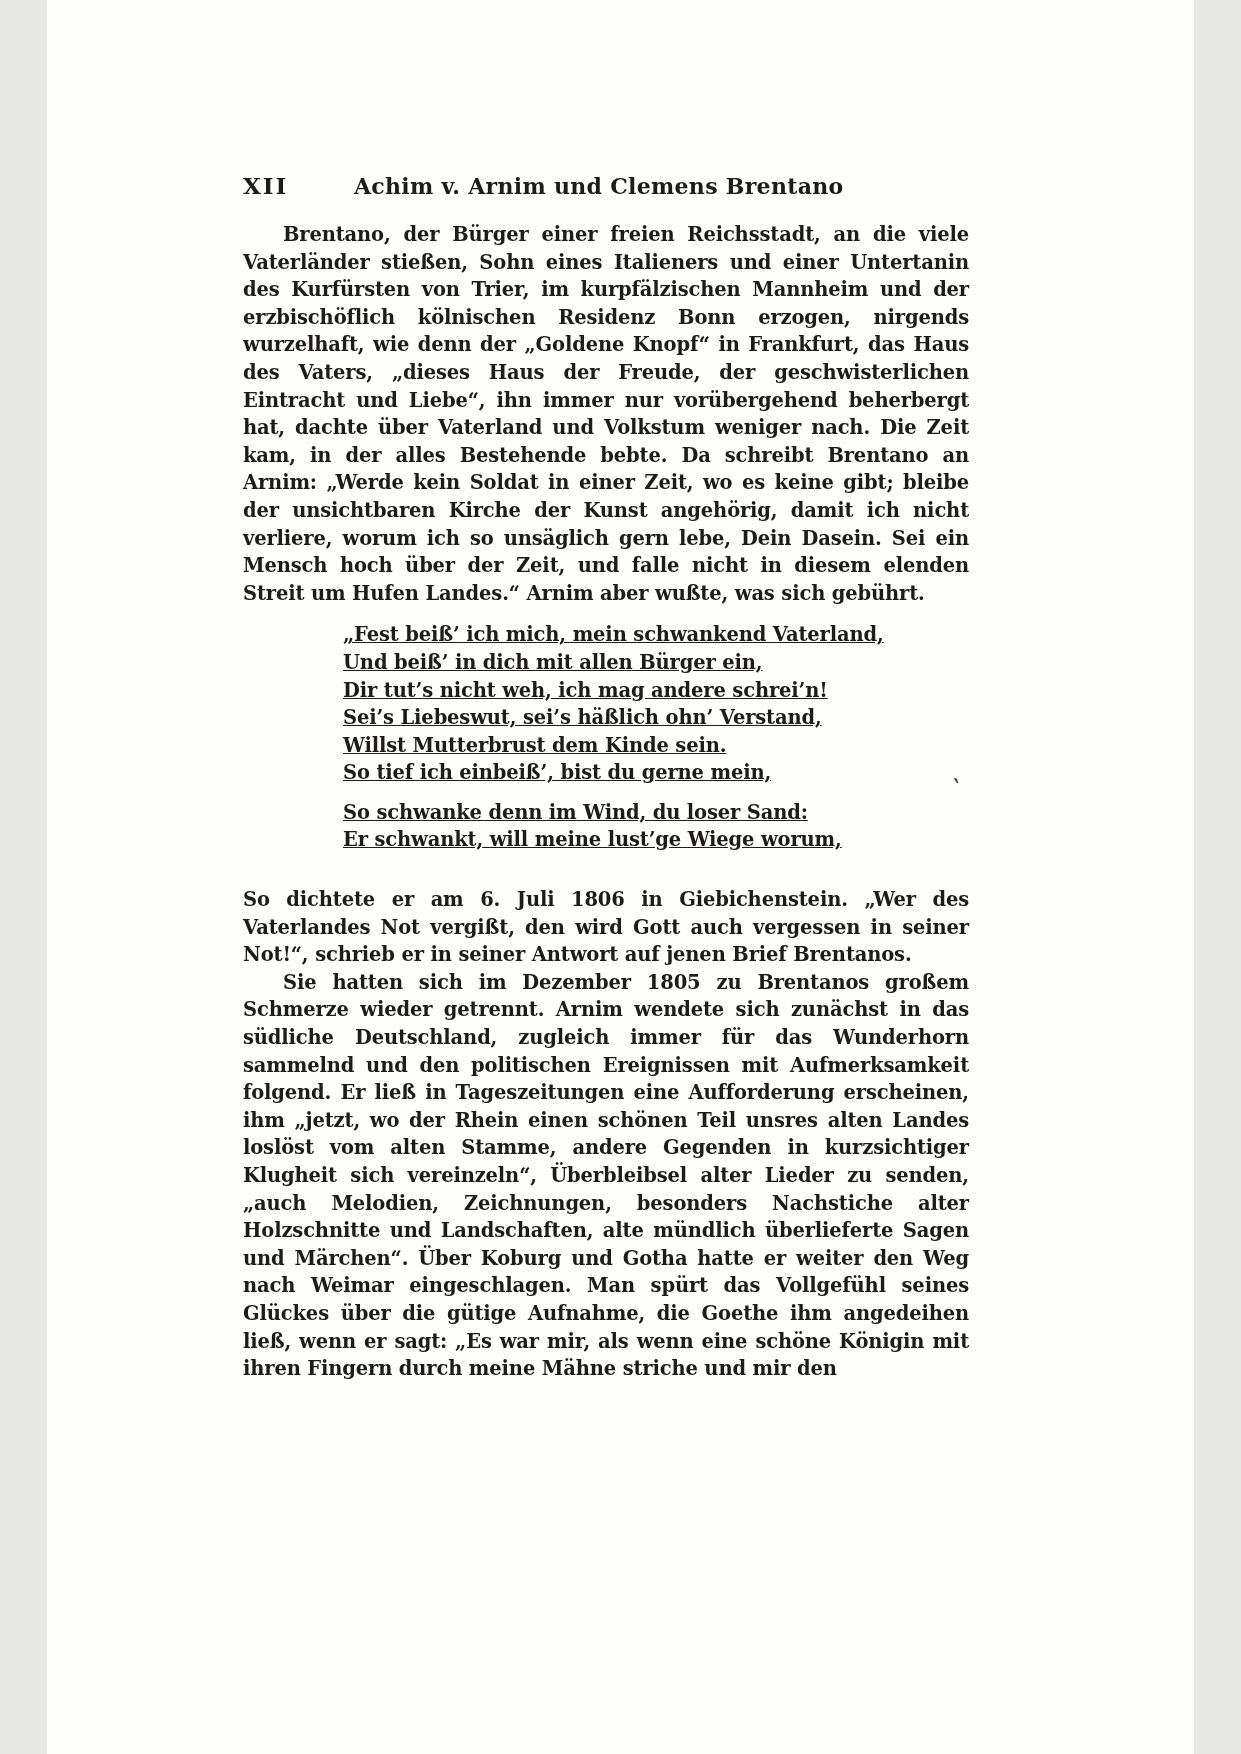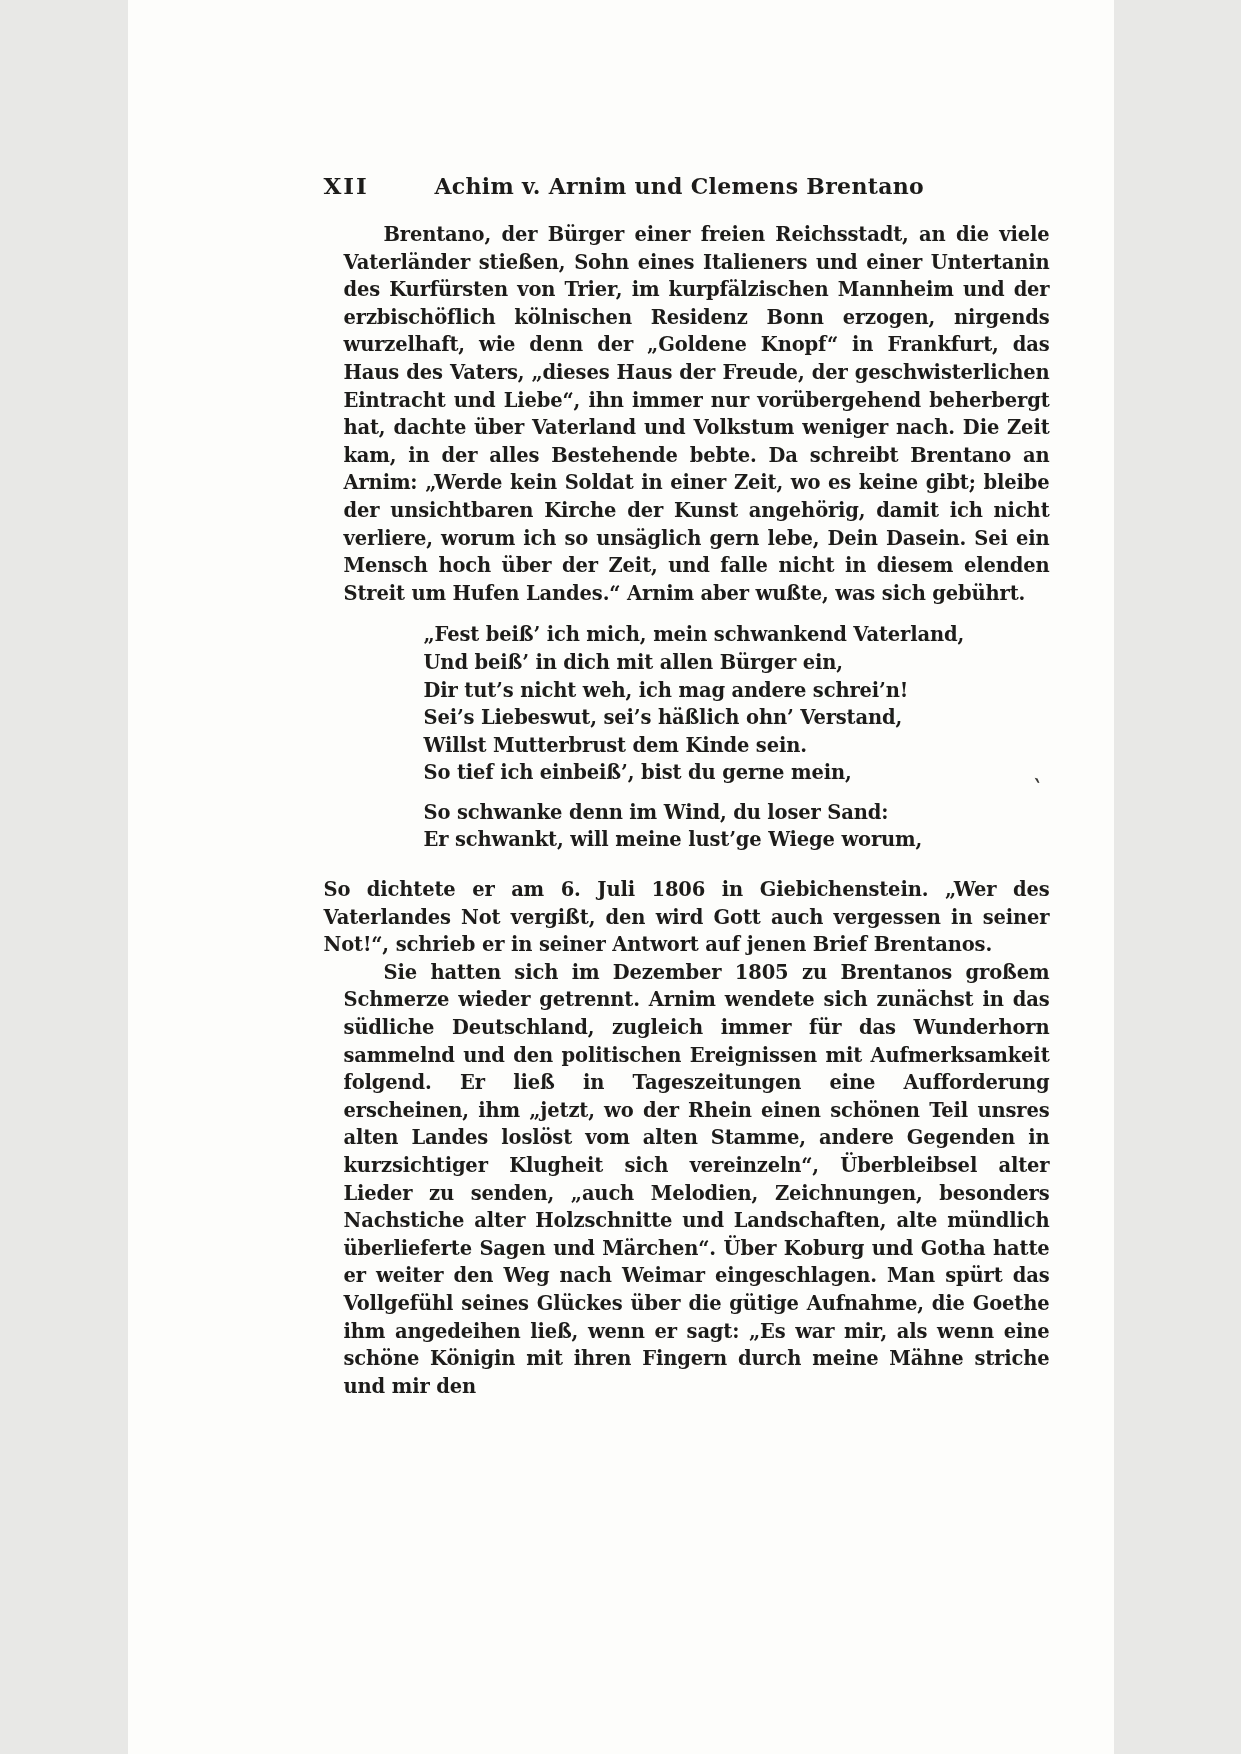--- a/index.html
+++ b/index.html
@@ -2,21 +2,21 @@
 <html lang="de"><head>
 <meta charset="utf-8">
 <style>
   html, body {
     margin: 0;
     padding: 0;
     background: #e8e8e6;
   }
   .page {
     position: relative;
-    width: 986px;
+    width: 1147px;
     height: 1754px;
     margin: 0 auto;
     background: #fdfdfb;
     color: #1d1c1a;
     font-family: "DejaVu Serif", "Liberation Serif", serif;
     overflow: hidden;
   }
   .text-block {
     position: absolute;
     left: 196px;
@@ -47,25 +47,25 @@
     font-weight: 700;
     line-height: 27.6px;
     letter-spacing: -0.15px;
   }
   p.para {
     margin: 0;
     text-align: justify;
   }
   p.para.indent {
     text-indent: 40px;
-    margin-left: 20px;
   }
   .poem {
-    margin: 14px 0 22px 0;
+    margin: 14px 0 32px 0;
     padding-left: 100px;
+    text-decoration: underline;
   }
   .poem-stanza {
     margin: 0 0 12px 0;
   }
   .poem-stanza:last-child {
     margin-bottom: 0;
   }
   .poem-line {
     white-space: nowrap;
   }

